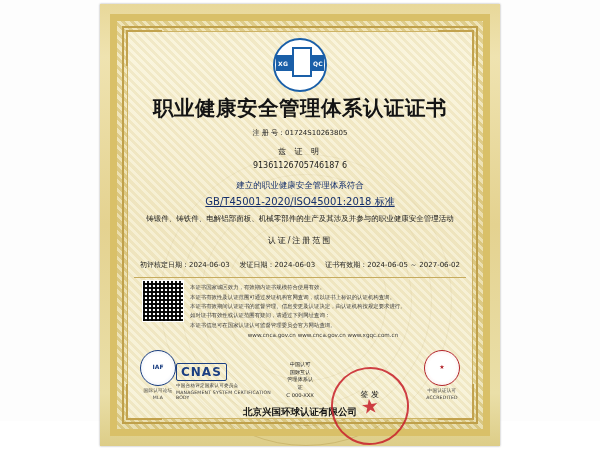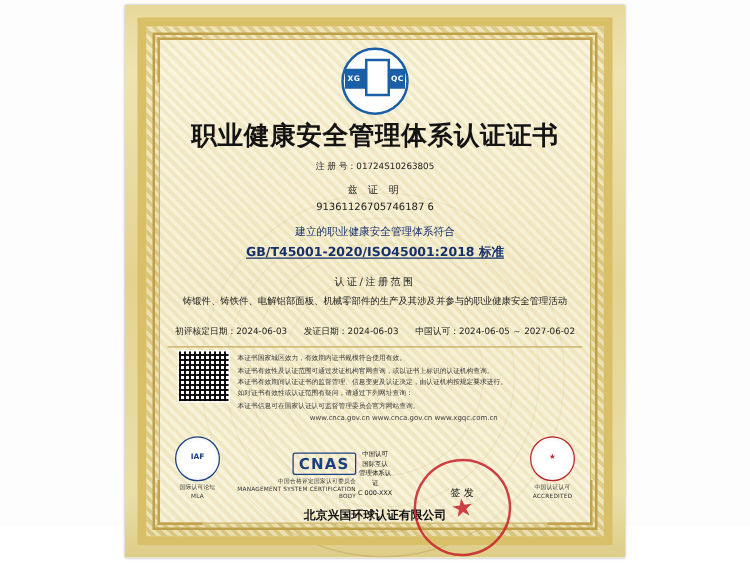--- a/index.html
+++ b/index.html
@@ -140,21 +140,21 @@
     color: #111;
     letter-spacing: .5px;
   }
   #credit-code { margin-top: 4px; font-size: 8px; }
   #address     { margin-top: 5px; font-size: 7.5px; }
 
   #standard-intro { margin-top: 10px; font-size: 8.5px; font-weight: normal; color: #16306b; }
   #standard {
     margin-top: 3px;
     font-size: 10px;
-    font-weight: bold;
+    font-weight: normal;
     color: #16306b;
     text-decoration: underline;
   }
 
   #scope-title { margin-top: 11px; font-size: 8px; letter-spacing: 2px; }
   #scope-text  { margin-top: 4px; font-size: 7.5px; line-height: 1.5; padding: 0 6px; }
 
   #dates-row {
     margin-top: 14px;
     display: flex;
@@ -225,21 +225,21 @@
     position: relative;
     background: radial-gradient(circle at 50% 50%, #fff 55%, #dfe7f5 100%);
   }
   #logo-ukas-mark { border-color: #b3252b; background: radial-gradient(circle at 50% 50%, #fff 55%, #f6dede 100%); }
   .mark-text {
     position: absolute; left: 0; right: 0; top: 12px;
     font-size: 6px; font-weight: bold; color: #1b3f82;
   }
   #logo-ukas-mark .mark-text { color: #b3252b; }
 
-  #cnas-box { text-align: right; }
+  #cnas-box { text-align: left; }
   #cnas-line { font-size: 4.6px; color: #333; }
 
   #center-text-block { text-align: center; font-size: 5.2px; color: #222; line-height: 1.5; }
 
   
   #sign-area {
     position: relative;
     width: 110px;
     text-align: center;
   }
@@ -315,32 +315,32 @@
         <span>注 册 号：</span><span>01724S10263805</span>
       </div>
 
       <div id="hereby">兹 证 明</div>
 
       <div id="credit-code">91361126705746187 6</div>
 
       <div id="standard-intro">建立的职业健康安全管理体系符合</div>
       <div id="standard">GB/T45001-2020/ISO45001:2018 标准</div>
 
+      <div id="scope-text">铸锻件、铸铁件、电解铝部面板、机械零部件的生产及其涉及并参与的职业健康安全管理活动</div>
       <div id="scope-title">认证/注册范围</div>
-      <div id="scope-text">铸锻件、铸铁件、电解铝部面板、机械零部件的生产及其涉及并参与的职业健康安全管理活动</div>
 
       <div id="dates-row">
         <div>
           <span>初评核定日期：</span><span>2024-06-03</span>
         </div>
         <div>
           <span>发证日期：</span><span>2024-06-03</span>
         </div>
         <div>
-          <span>中国认可：</span><span>2024-06-05 ～ 2027-06-02</span>
+          <span>证书有效期：</span><span>2024-06-05 ～ 2027-06-02</span>
         </div>
       </div>
 
       <div id="notes">
         <div id="qr"></div>
         <div style="padding-left:46px;">
           <p>本证书国家城区效力，有效期内证书规模符合使用有效。</p>
           <p>本证书有效性及认证范围可通过发证机构官网查询，或以证书上标识的认证机构查询。</p>
           <p>本证书有效期间认证证书的监督管理、信息变更及认证决定，由认证机构按规定要求进行。</p>
           <p>如对证书有效性或认证范围有疑问，请通过下列网址查询：</p>

